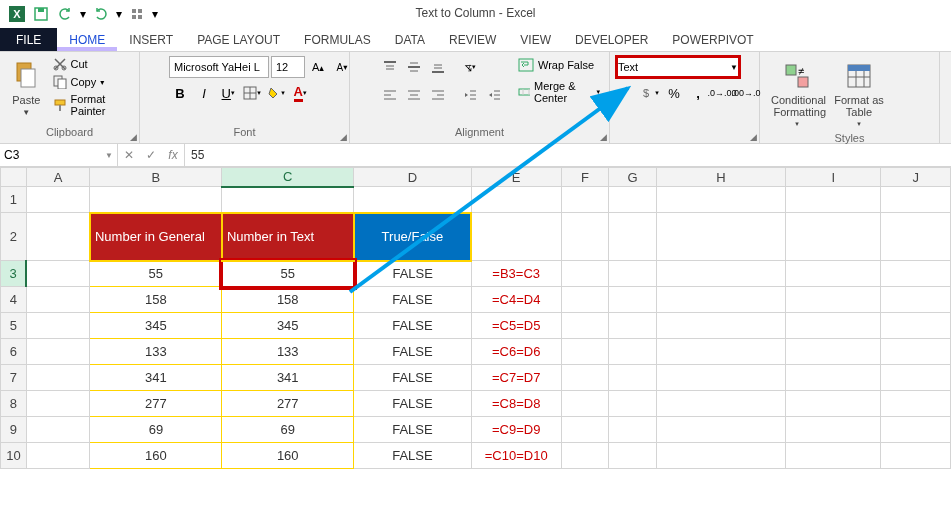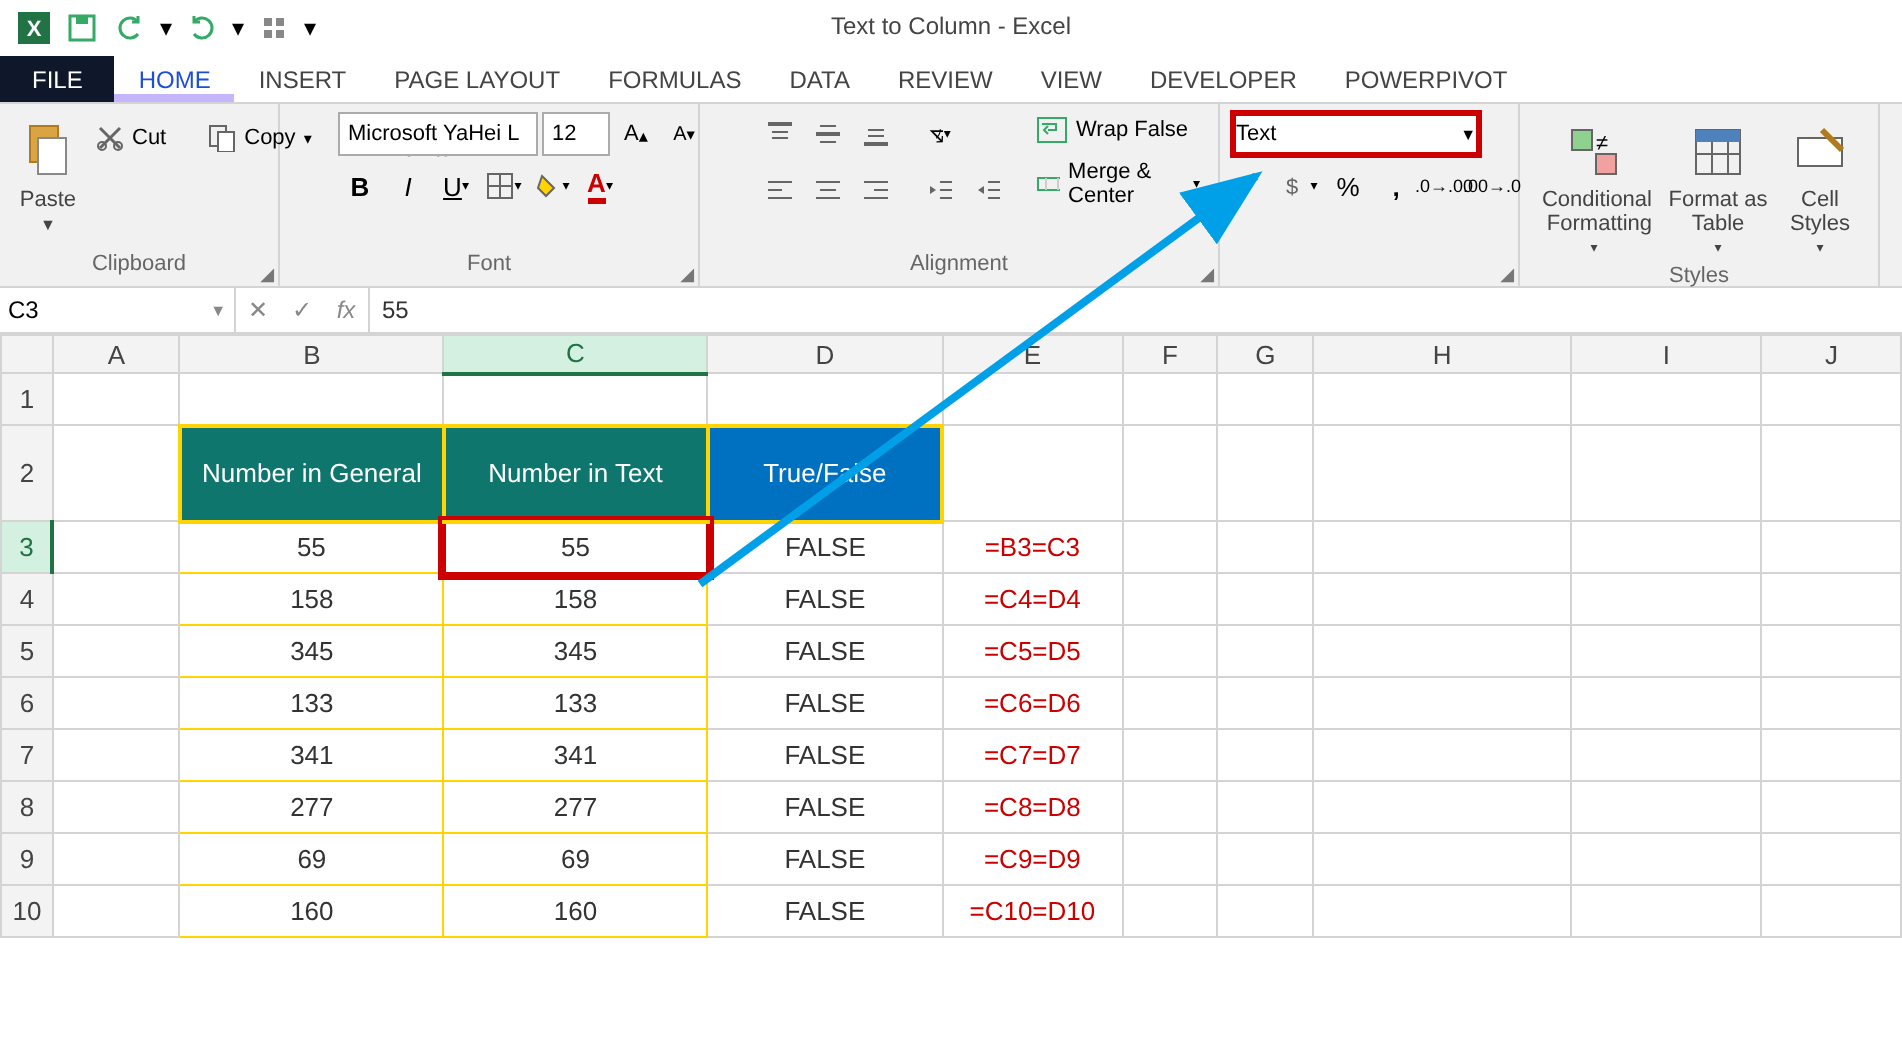--- a/index.html
+++ b/index.html
@@ -20,21 +20,21 @@
   
   .ribbon { height: 92px; background: #f1f1f1; display: flex; border-bottom: 1px solid #d4d4d4; }
   .group { border-right: 1px solid #d4d4d4; padding: 4px 6px 2px; display: flex; flex-direction: column; justify-content: space-between; position: relative; }
   .group-content { flex: 1; display: flex; align-items: flex-start; gap: 4px; }
   .group-label { text-align: center; font-size: 11px; color: #666; height: 15px; position: relative;}
   .group-launcher { position: absolute; right: 2px; bottom: 1px; font-size: 9px; color: #777; cursor: pointer; }
   
   .big-btn { display: flex; flex-direction: column; align-items: center; justify-content: center; width: 46px; font-size: 11px; color: #444; padding: 4px 2px; gap: 2px; cursor: pointer;}
   .big-icon { width: 32px; height: 32px; display:flex; align-items:center; justify-content:center; }
   
-  .clip-stack { display: flex; flex-direction: row; font-size: 11px; gap: 17px; }
+  .clip-stack { display: flex; flex-direction: column; font-size: 11px; gap: 2px; }
   .clip-row { display: flex; align-items: center; gap: 4px; cursor: pointer; padding: 1px 2px;}
   .clip-row svg { flex-shrink: 0; }
   
   .font-box { border: 1px solid #ababab; background: #fff; height: 22px; font-size: 11px; padding: 0 4px; }
   .font-name { width: 100px; }
   .font-size { width: 34px; }
   .row { display: flex; align-items: center; gap: 2px; margin-left: 23px; }
   .icon-btn { width: 22px; height: 22px; display:flex; align-items:center; justify-content:center; cursor:pointer; font-size: 13px; }
   .stack { display: flex; flex-direction: column; gap: 4px; }
   
@@ -53,21 +53,21 @@
   .grid-wrap { position: relative; }
   .grid { border-collapse: collapse; table-layout: fixed; }
   .grid th, .grid td { border: 1px solid #d4d4d4; font-size: 13px; font-weight: normal; overflow: hidden; white-space: nowrap; }
   .colhdr { background: #f3f3f3; height: 19px; text-align: center; color: #444; font-size: 12px;}
   .colhdr.sel { background: #d3f0e0; color: #217346; border-bottom: 2px solid #217346;}
   .rowhdr { background: #f3f3f3; width: 26px; text-align: center; color: #444; font-size: 12px;}
   .rowhdr.sel { background: #d3f0e0; color: #217346; border-right: 2px solid #217346;}
   .corner { background: #f3f3f3; width:26px; height:19px;}
   .cell { height: 26px; padding: 0 4px; text-align: right; }
   
-  .hdr-green { background: #0f766e; color:#fff; font-weight: bold; text-align: center; border: 2px solid #ffd400 !important;}
+  .hdr-green { background: #b91c1c; color:#fff; font-weight: bold; text-align: left; border: 2px solid #ffd400 !important;}
   .hdr-blue { background: #0070c0; color:#fff; font-weight: bold; text-align: center; border: 2px solid #ffd400 !important;}
   .data-b, .data-c { text-align: center; border: 1px solid #ffd400 !important; color:#333; font-size:14px;}
   .data-d { text-align: center; color:#333; font-size:14px;}
   .data-e { text-align: center; color: #c00; font-size:14px; }
   
   .sel-cell { outline: 2px solid #217346; outline-offset: -1px; }
   .red-box { outline: 2px solid #c00; outline-offset: 1px; box-shadow: 0 0 0 3px rgba(0,0,0,0) ; border: 2px solid #c00 !important;}
   
   
   .dashed-r { border-right: 1px dashed #888 !important; }
@@ -353,30 +353,20 @@
         <div class="big-icon">
             <svg width="26" height="26">
               <rect x="2" y="2" width="22" height="22" fill="none" stroke="#666"></rect>
               <rect x="2" y="2" width="22" height="6" fill="#4f81bd"></rect>
               <line x1="2" y1="14" x2="24" y2="14" stroke="#666"></line>
               <line x1="10" y1="8" x2="10" y2="24" stroke="#666"></line>
               <line x1="18" y1="8" x2="18" y2="24" stroke="#666"></line>
             </svg>
           </div>
         <span style="text-align:center;line-height:1.1">Format as Table</span>
-          <span style="font-size:7px">▾</span>
-      </div>
-      <div class="big-btn" style="width:40px">
-        <div class="big-icon">
-            <svg width="26" height="26">
-              <rect x="2" y="6" width="22" height="14" fill="#fff" stroke="#666"></rect>
-              <path d="M14 2 L24 12" stroke="#b07b1c" stroke-width="3"></path>
-            </svg>
-          </div>
-        <span style="text-align:center;line-height:1.1">Cell Styles</span>
           <span style="font-size:7px">▾</span>
       </div>
     </div>
     <div class="group-label">Styles</div>
   </div>
 </div>
 
 <div class="fbarrow">
   <div class="namebox">
       <span>C3</span>

